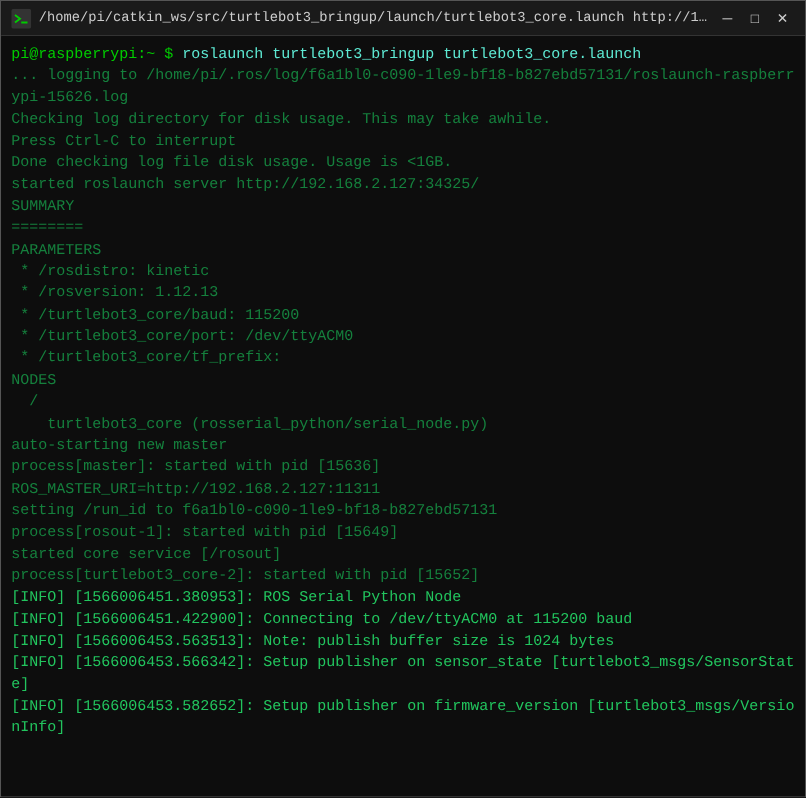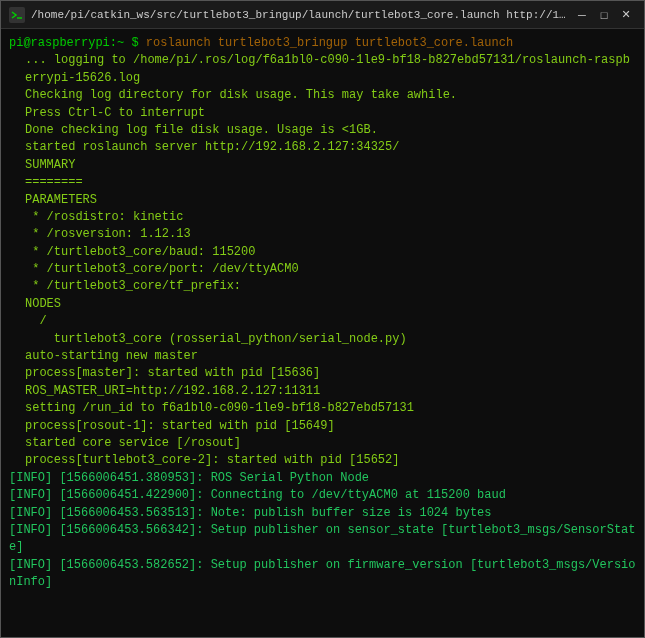--- a/index.html
+++ b/index.html
@@ -86,30 +86,29 @@
       white-space: pre-wrap;
       word-break: break-all;
     }
 
     .prompt-line {
       color: #00cc00;
       text-align: center;
     }
 
     .cmd-text {
-      color: #a16207;
+      color: #5eead4;
     }
 
     .info-line {
       color: #22c55e;
     }
 
     .normal-line {
-      color: #84cc16;
-      margin-left: 16px;
+      color: #15803d;
     }
   </style>
 </head>
 <body>
 
 <div class="window">
   <div class="titlebar">
     <div class="titlebar-icon">
       <svg viewBox="0 0 16 16" fill="none" xmlns="http://www.w3.org/2000/svg">
         <rect width="16" height="16" rx="2" fill="#333"></rect>

